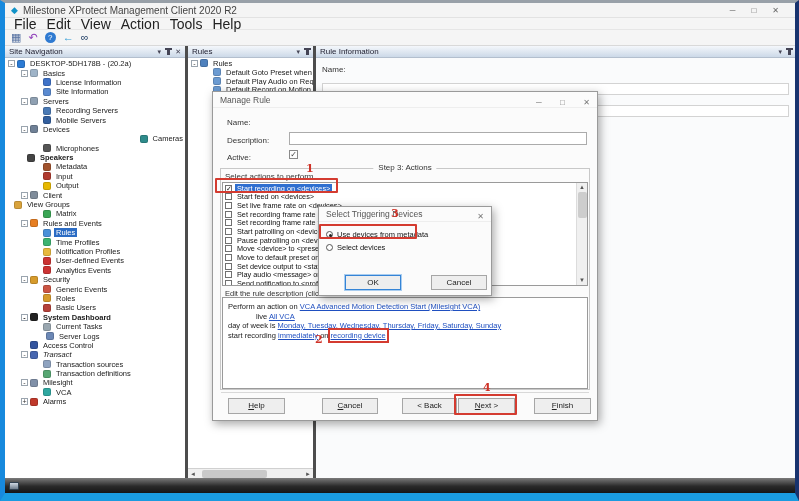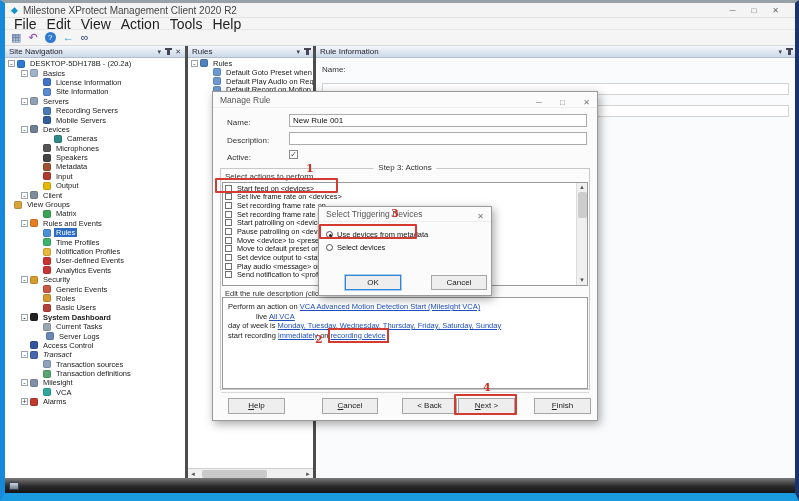--- a/index.html
+++ b/index.html
@@ -196,31 +196,31 @@
           <div class="trow" data-name="tree-item-mobile-servers" style="padding-left: 29px;">
             <span class="exp noexp" data-name="collapse-icon"></span>
             <span class="ticon" data-name="mobile-servers-icon" style="background: rgb(51, 95, 158);"></span>
             <span class="tlbl" data-name="tree-item-label">Mobile Servers</span>
           </div>
           <div class="trow" data-name="tree-item-devices" style="padding-left: 16px;">
             <span class="exp" data-name="collapse-icon">-</span>
             <span class="ticon" data-name="devices-icon" style="background: rgb(111, 128, 150);"></span>
             <span class="tlbl" data-name="tree-item-label">Devices</span>
           </div>
-          <div class="trow" data-name="tree-item-cameras" style="padding-left: 40px;">
+          <div class="trow" data-name="tree-item-cameras" style="padding-left: 40px; justify-content: flex-end;">
             <span class="exp noexp" data-name="collapse-icon"></span>
             <span class="ticon" data-name="cameras-icon" style="background: rgb(46, 139, 139);"></span>
             <span class="tlbl" data-name="tree-item-label">Cameras</span>
           </div>
           <div class="trow" data-name="tree-item-microphones" style="padding-left: 29px;">
             <span class="exp noexp" data-name="collapse-icon"></span>
             <span class="ticon" data-name="microphones-icon" style="background: rgb(85, 85, 85);"></span>
             <span class="tlbl" data-name="tree-item-label">Microphones</span>
           </div>
-          <div class="trow" data-name="tree-item-speakers" style="padding-left: 29px;">
+          <div class="trow" data-name="tree-item-speakers" style="padding-left: 13px; font-weight: bold;">
             <span class="exp noexp" data-name="collapse-icon"></span>
             <span class="ticon" data-name="speakers-icon" style="background: rgb(68, 68, 68);"></span>
             <span class="tlbl" data-name="tree-item-label">Speakers</span>
           </div>
           <div class="trow" data-name="tree-item-metadata" style="padding-left: 29px;">
             <span class="exp noexp" data-name="collapse-icon"></span>
             <span class="ticon" data-name="metadata-icon" style="background: rgb(160, 82, 45);"></span>
             <span class="tlbl" data-name="tree-item-label">Metadata</span>
           </div>
           <div class="trow" data-name="tree-item-input" style="padding-left: 29px;">
@@ -414,41 +414,44 @@
     <div class="dtitle" data-name="manage-rule-title-bar">
       <span class="dtext" data-name="manage-rule-title">Manage Rule</span>
       <span class="dctl">
         <span data-name="minimize-icon">─</span>
         <span data-name="maximize-icon">□</span>
         <span data-name="close-icon">✕</span>
       </span>
     </div>
 
     <span class="flabel" style="left:14px;top:26px" data-name="name-label">Name:</span>
-    <input class="finput" style="left: 76px; top: 22px; width: 298px; height: 13px;" data-name="rule-name-input" value="New Rule 001">
 
     <span class="flabel" style="left:14px;top:44px" data-name="description-label">Description:</span>
     <input class="finput" style="left: 76px; top: 40px; width: 298px; height: 13px;" data-name="rule-description-input" value="">
 
     <span class="flabel" style="left:14px;top:61px" data-name="active-label">Active:</span>
     <span class="chk" style="left:76px;top:58px" data-name="active-checkbox-checked-icon">✓</span>
 
     <div class="groupbox" data-name="step-groupbox">
       <span class="legend" data-name="step-title">Step 3: Actions</span>
     </div>
 
     <span class="flabel" style="left:12px;top:80px" data-name="select-actions-label">Select actions to perform</span>
 
     <div class="actions-list" data-name="actions-list">
       <div class="vscroll" data-name="actions-scrollbar">
         <span class="va" data-name="scroll-up-icon">▲</span>
         <span class="vthumb" data-name="scrollbar-thumb"></span>
         <span class="vsp"></span>
         <span class="va" data-name="scroll-down-icon">▼</span>
       </div>
+    <div class="arow" data-name="action-item">
+          <span class="cb" data-name="checkbox-checked-icon">✓</span>
+          <span class="albl asel" data-name="action-label">Start recording on &lt;devices&gt;</span>
+        </div>
         <div class="arow" data-name="action-item">
           <span class="cb" data-name="checkbox-icon"></span>
           <span class="albl" data-name="action-label">Start feed on &lt;devices&gt;</span>
         </div>
         <div class="arow" data-name="action-item">
           <span class="cb" data-name="checkbox-icon"></span>
           <span class="albl" data-name="action-label">Set live frame rate on &lt;devices&gt;</span>
         </div>
         <div class="arow" data-name="action-item">
           <span class="cb" data-name="checkbox-icon"></span>

